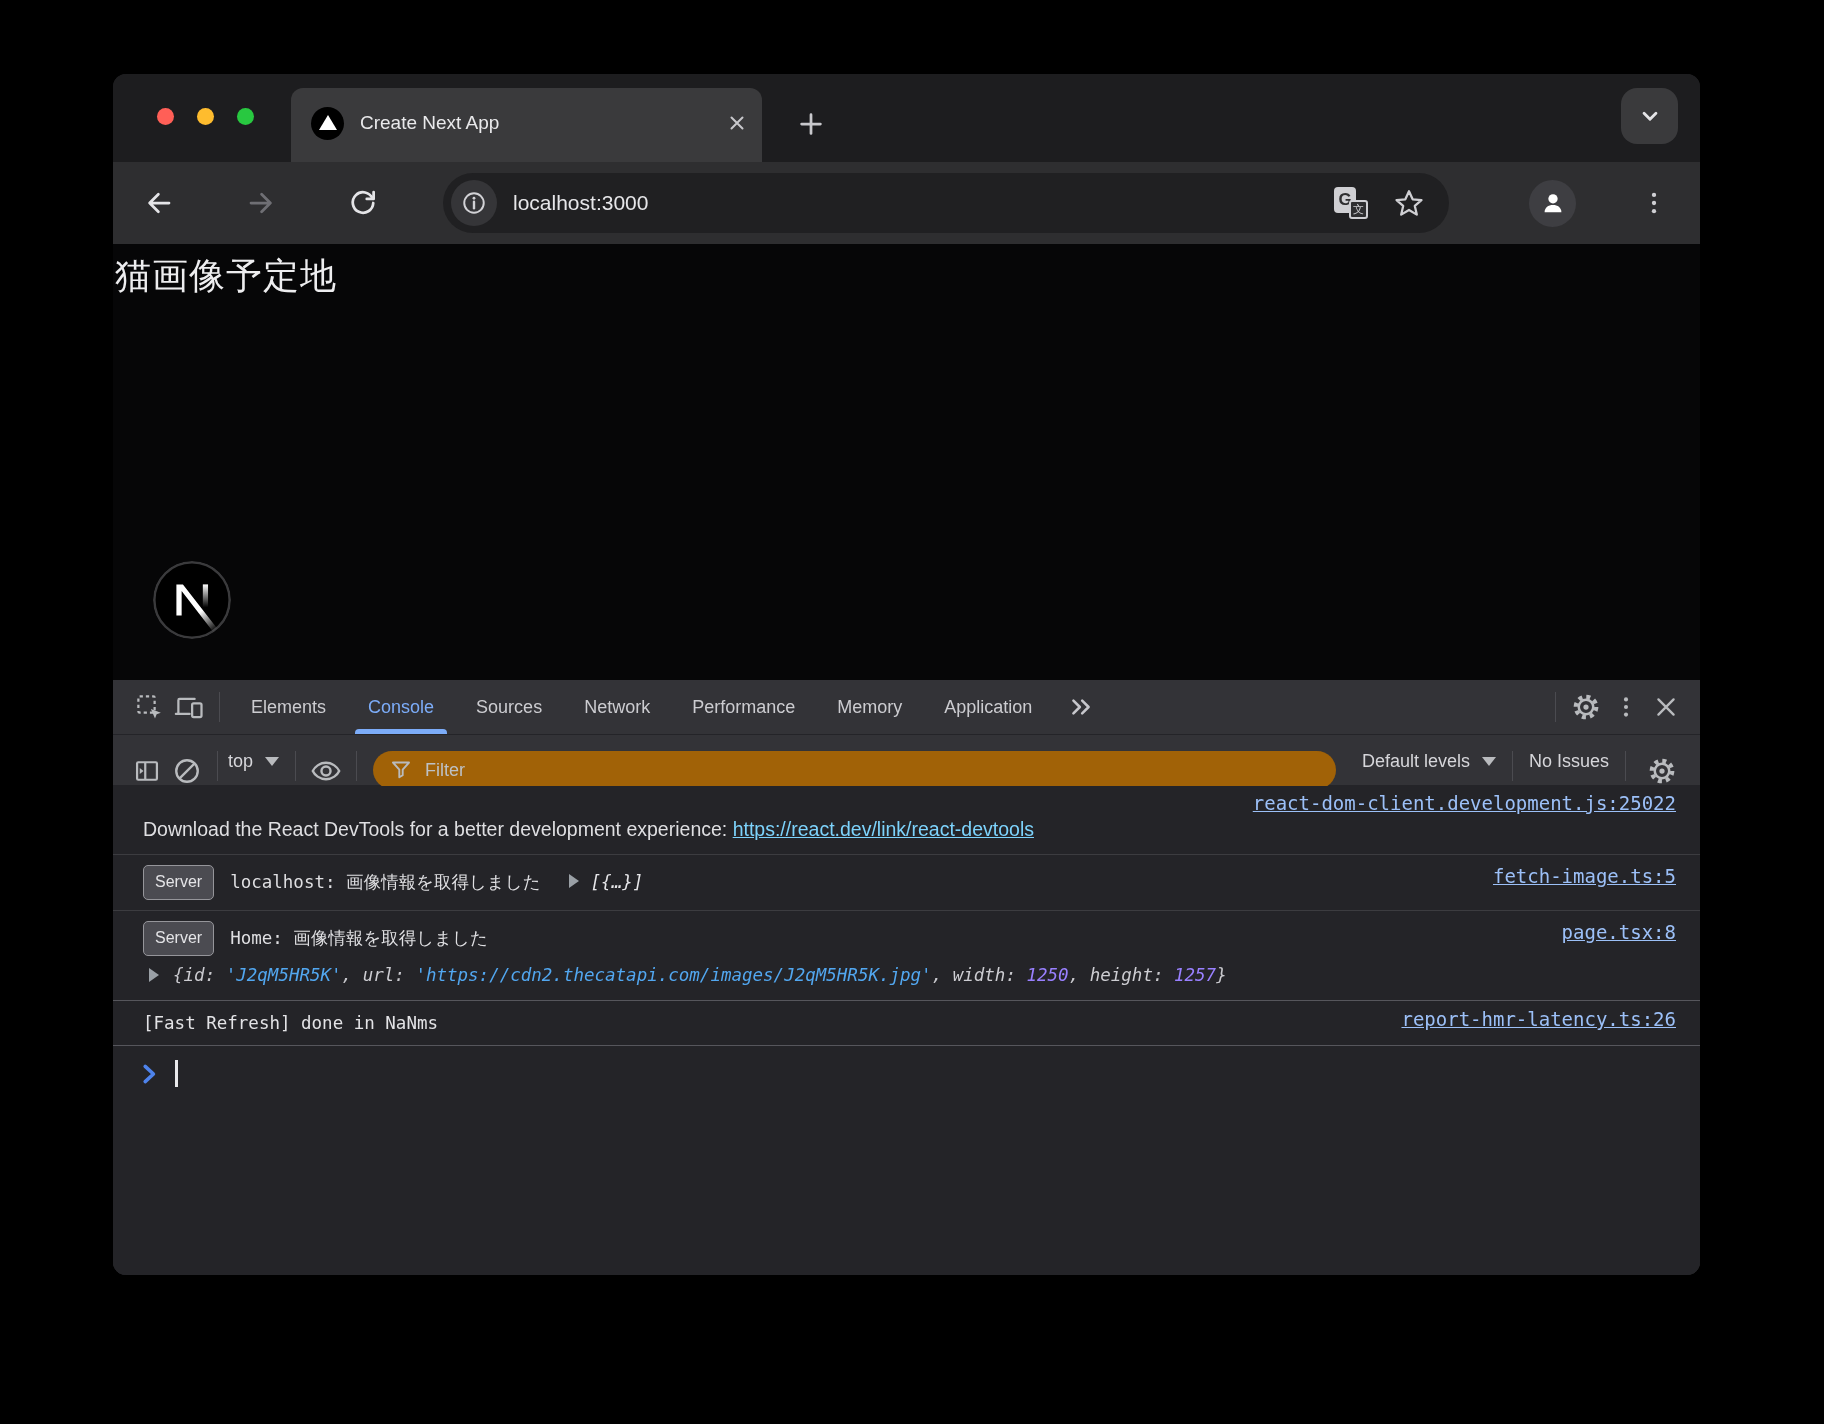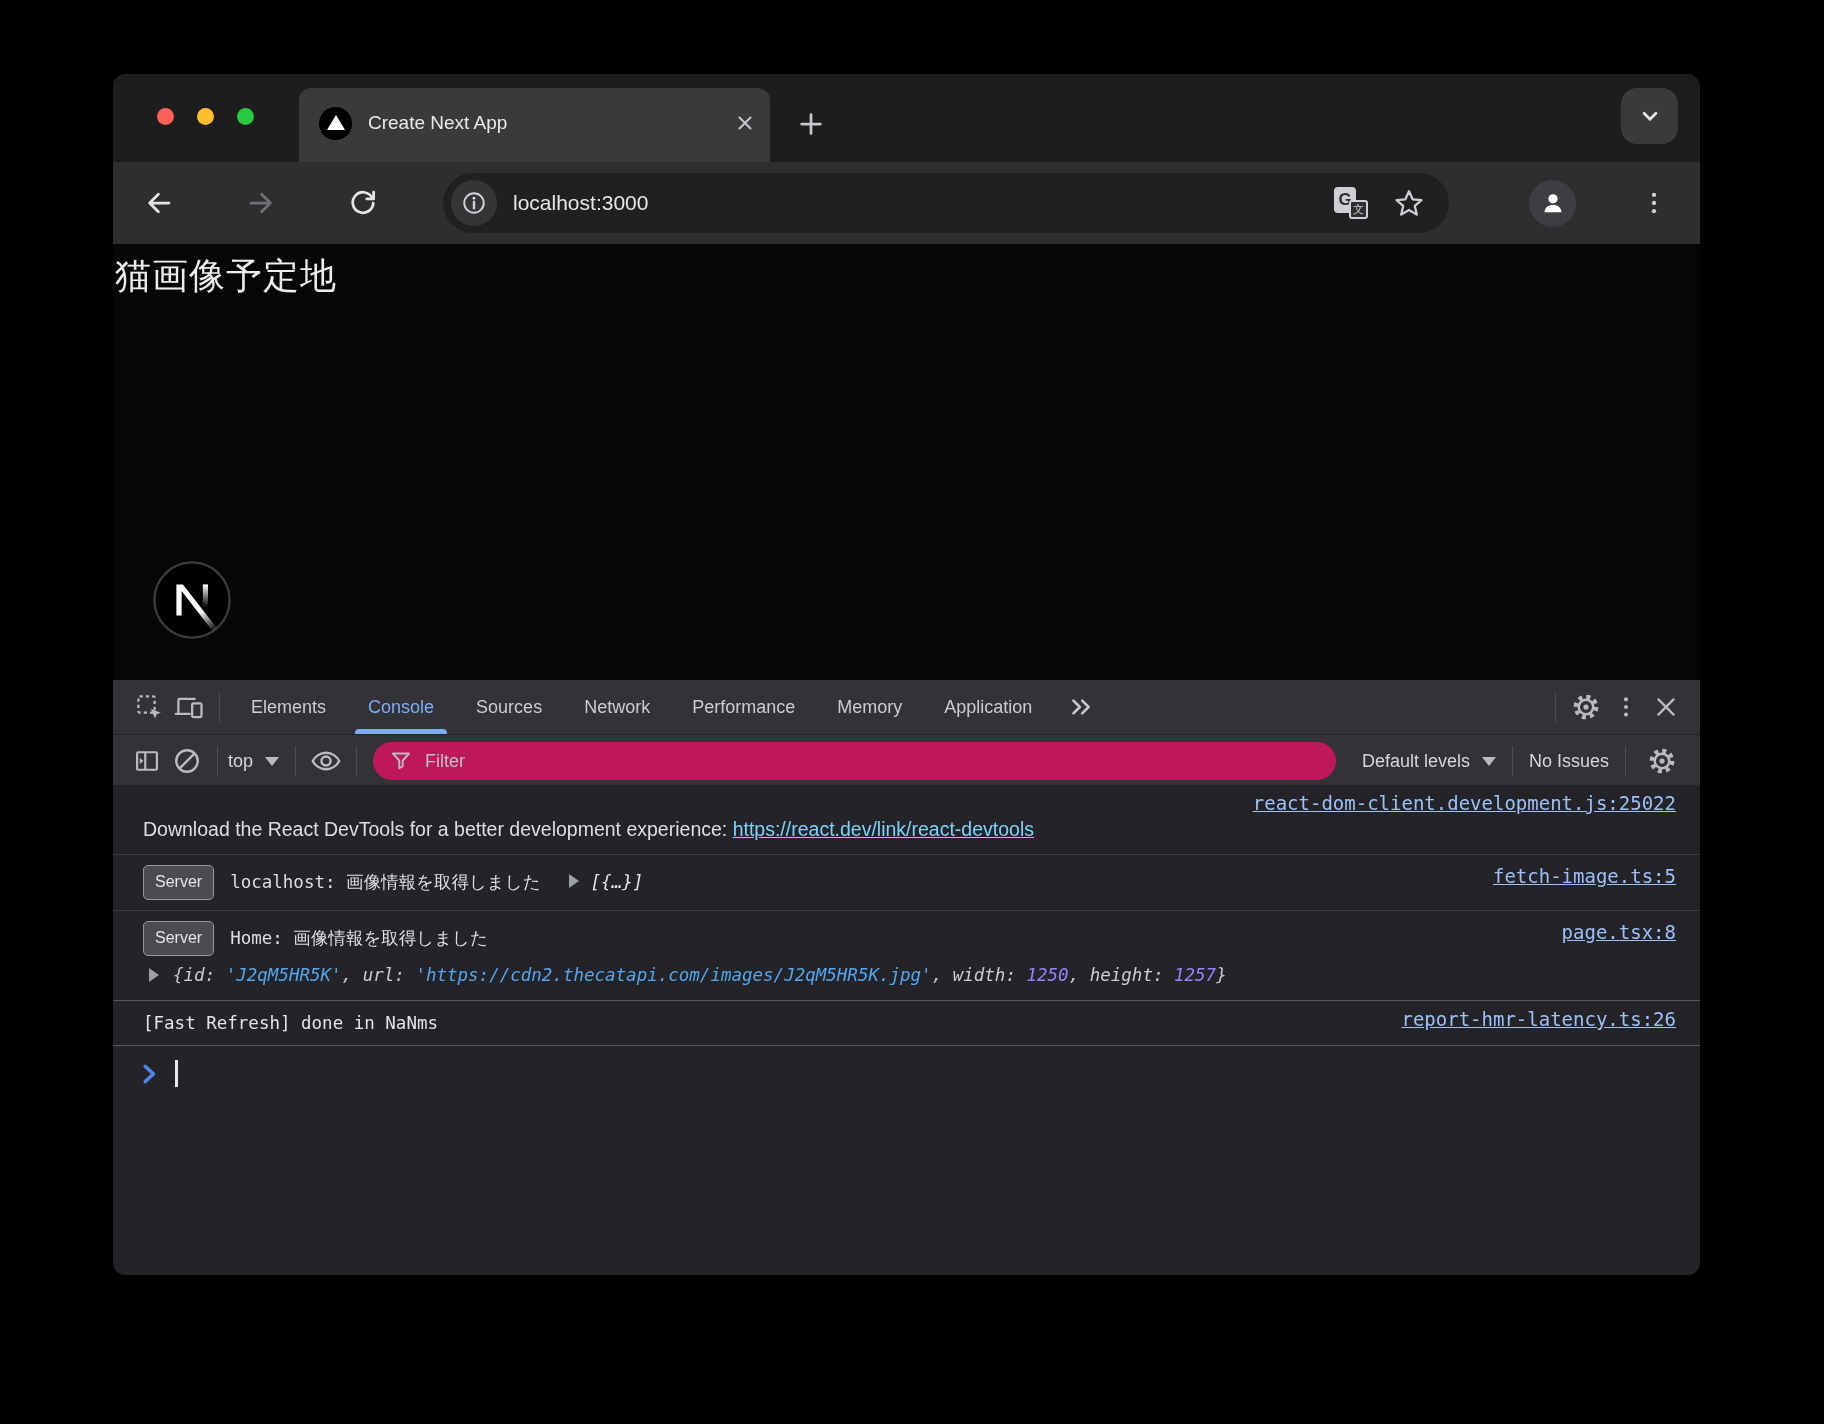--- a/index.html
+++ b/index.html
@@ -14,21 +14,21 @@
     display:flex; flex-direction:column;
   }
 
   
   .tabstrip { position:relative; height:88px; background:#1d1d1f; flex:0 0 auto; }
   .traffic { position:absolute; top:34px; left:44px; display:flex; gap:23px; }
   .tl { width:17px; height:17px; border-radius:50%; }
   .tab {
     position:absolute; left:178px; top:14px; width:471px; height:74px;
     background:#3a3a3c; border-radius:12px 12px 0 0;
-    display:flex; align-items:center; padding:0 8px 4px 20px;margin-left:8px;
+    display:flex; align-items:center; padding:0 8px 4px 20px;
   }
   .favicon { width:33px; height:33px; border-radius:50%; background:#000;
     display:flex; align-items:center; justify-content:center; flex:0 0 auto; }
   .favicon .tri-up { width:0; height:0; border-left:9px solid transparent;
     border-right:9px solid transparent; border-bottom:15px solid #fff; margin-top:-2px; }
   .tab-title { color:#e9e9eb; font-size:19px; margin-left:16px; flex:1;
     white-space:nowrap; overflow:hidden; }
   .icbtn { display:flex; align-items:center; justify-content:center; cursor:default; }
   .ic { display:block; }
   .newtab { position:absolute; left:672px; top:24px; width:52px; height:52px;
@@ -74,26 +74,26 @@
   .vsep { width:1px; height:30px; background:#4b4b50; margin:0 10px; flex:0 0 auto; }
   .dt-tab { position:relative; height:100%; display:flex; align-items:center;
     padding:0 21px; color:#ccccd0; font-size:18px; white-space:nowrap; flex:0 0 auto; }
   .dt-tab.active { color:#7cacf8; }
   .dt-tab.active .underline { position:absolute; left:8px; right:8px; bottom:0;
     height:5px; border-radius:4px 4px 0 0; background:#7cacf8; }
   .chev2 { color:#c7c7cc; padding:0 14px; flex:0 0 auto; }
   .dt-spacer { flex:1; }
 
   .dt-toolbar { height:52px; background:#333337; border-top:1px solid #242428;
-    border-bottom:1px solid #242428; display:flex; align-items:center;
-    padding:2px 18px 0 14px; flex:0 0 auto; }
+    border-bottom:1px solid #242428; display:flex; align-items:flex-start;
+    padding:16px 18px 0 14px; flex:0 0 auto; }
   .tb-text { color:#d6d6da; font-size:18px; display:flex; align-items:center; flex:0 0 auto; }
   .caret-down { width:0; height:0; border-left:7px solid transparent;
     border-right:7px solid transparent; border-top:9px solid #b9bbbe; margin-left:12px; }
-  .filter-pill { flex:1; height:38px; background:#be185d; border-radius:19px;
+  .filter-pill { flex:1; height:38px; background:#a16207; border-radius:19px;
     display:flex; align-items:center; padding:0 16px; margin:0 26px 0 6px; }
   .filter-pill input { background:transparent; border:none; outline:none; color:#dadade;
     font-size:18px; margin-left:12px; width:100%; font-family:"Liberation Sans",sans-serif; }
   .filter-pill input::placeholder { color:#bdc1c6; }
 
   
   .dt-console { flex:1; background:#242428; overflow:hidden; position:relative;
     font-family:"DejaVu Sans Mono", monospace; }
   .crow { display:flex; align-items:flex-start; padding:10px 24px 10px 30px;
     border-top:1px solid #3c3c40; }

